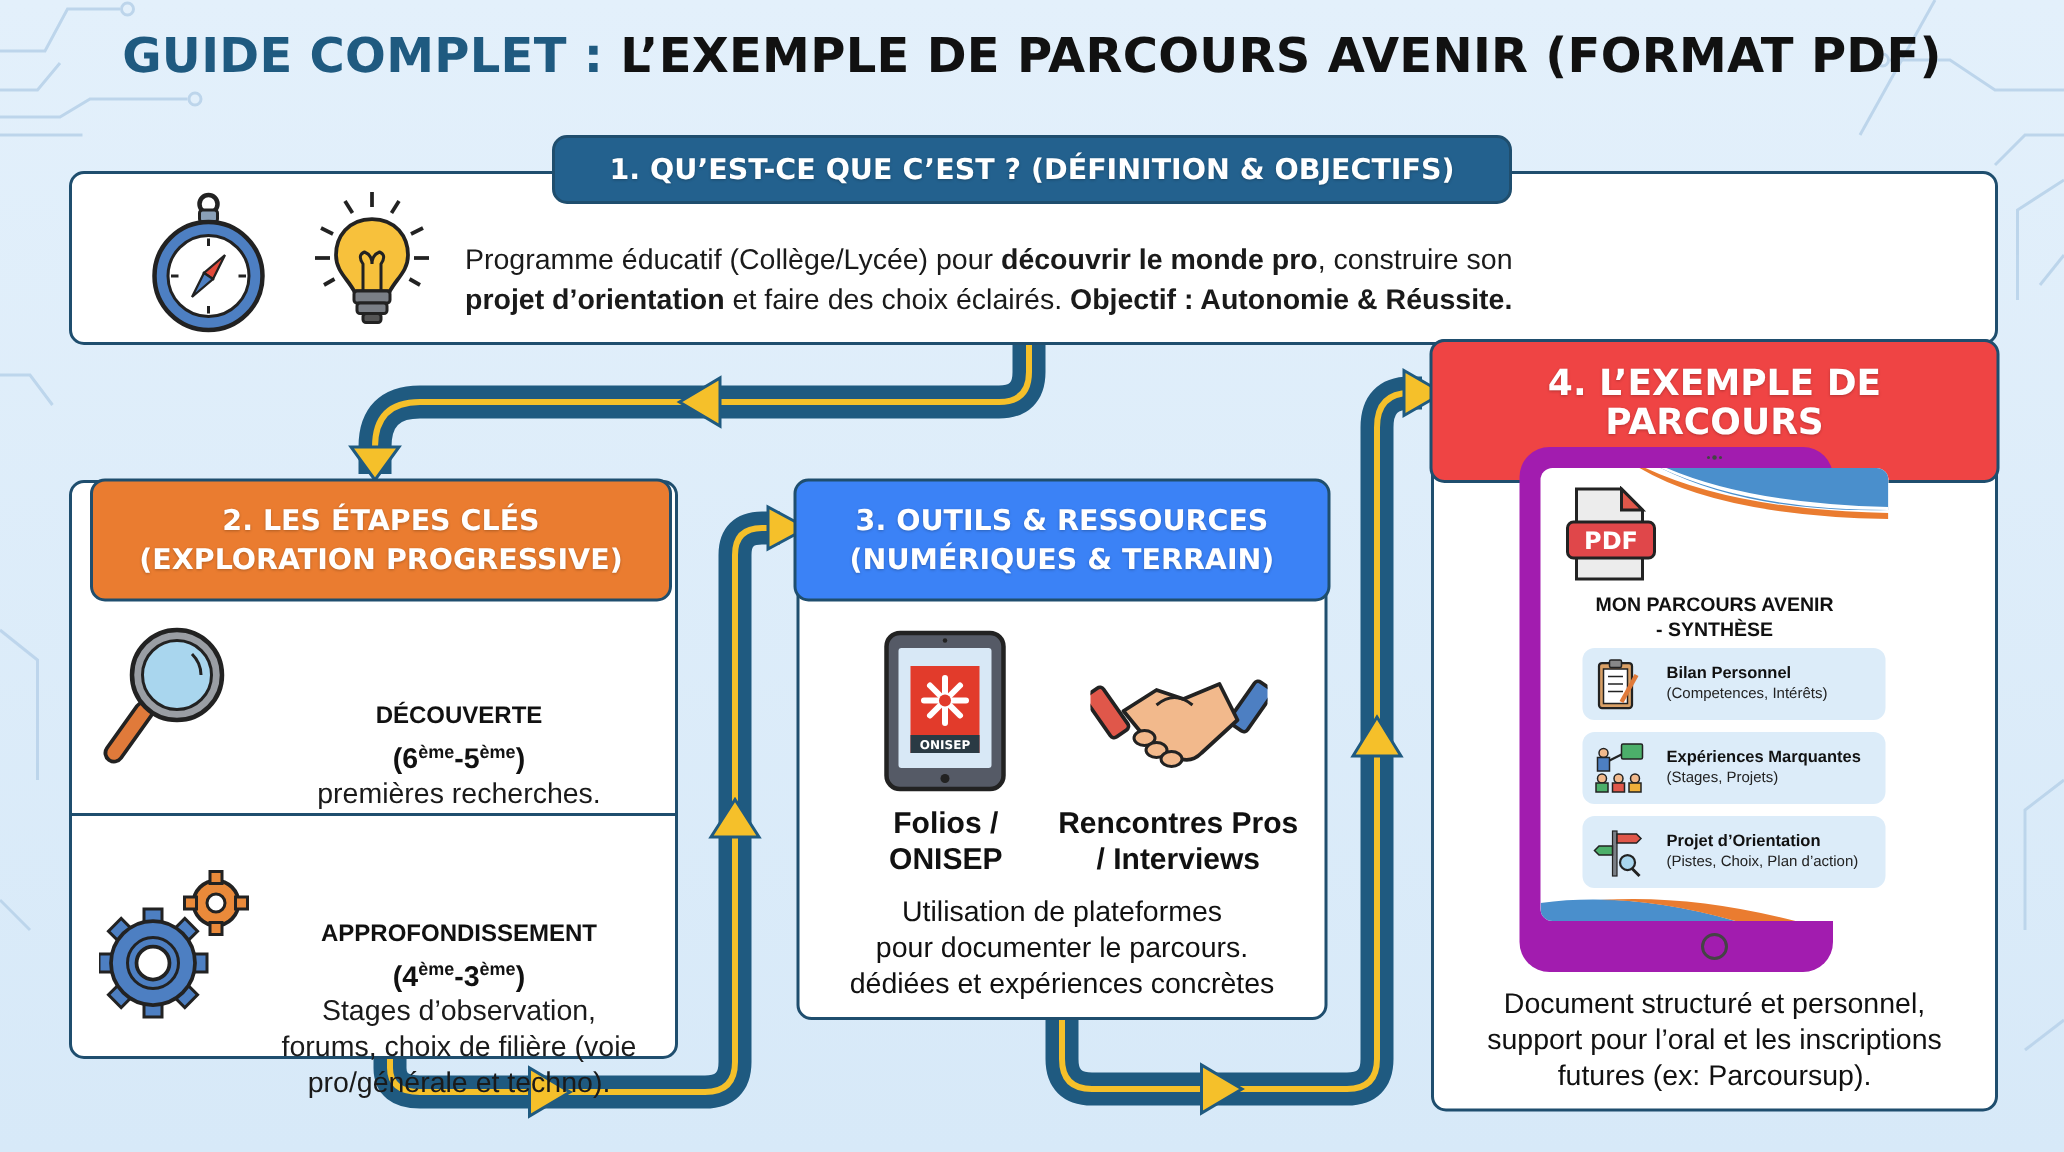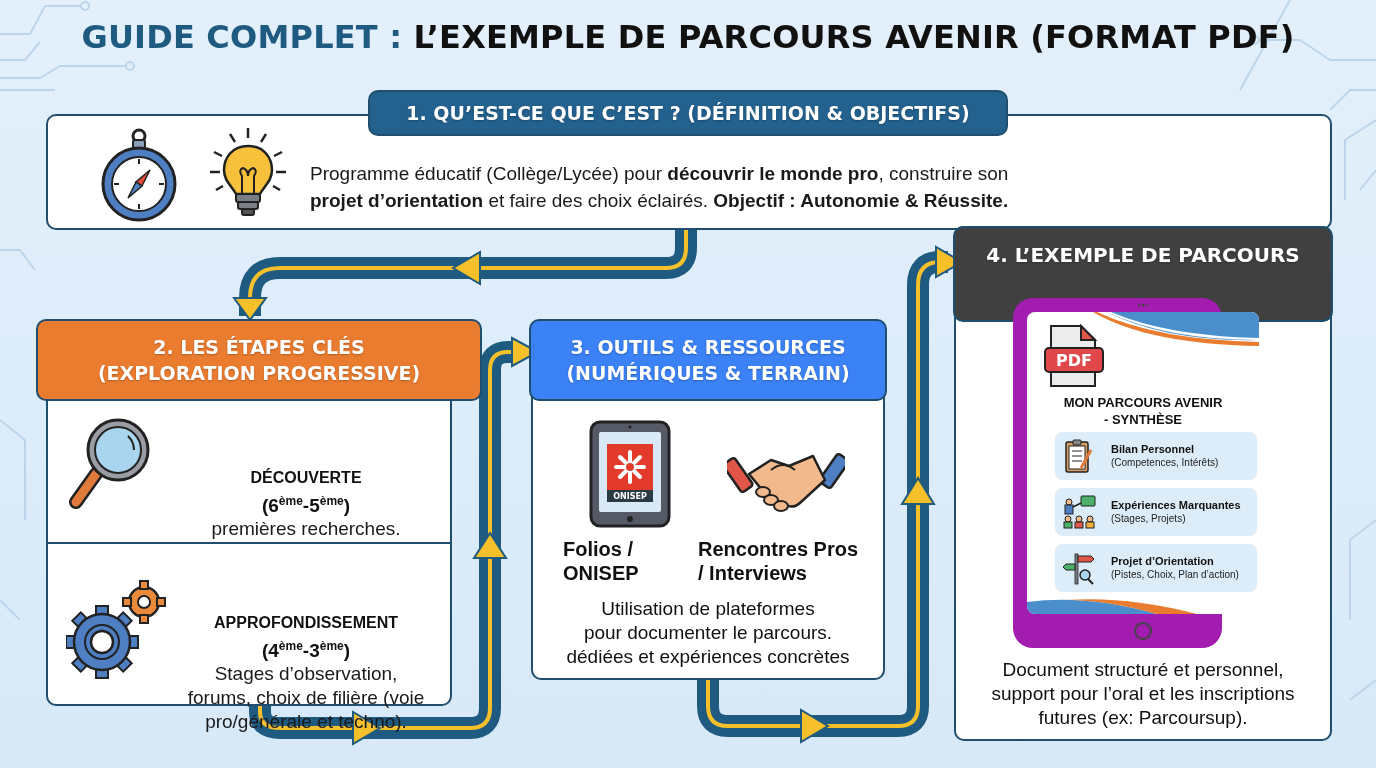--- a/index.html
+++ b/index.html
@@ -29,37 +29,37 @@
     display: flex; flex-direction: column; align-items: center; justify-content: center;
   }
   
   #c1 { left: 46px; top: 114px; width: 1286px; height: 116px; }
   #h1 { left: 368px; top: 90px; width: 640px; height: 46px; background: #23618e; font-size: 19px; }
   #c1 .text { position: absolute; left: 262px; top: 44px; font-size: 19px; line-height: 27px; color: #1a1a1a; }
   #c1 .text b { font-weight: bold; }
 
   
   #c2 { left: 46px; top: 320px; width: 406px; height: 386px; }
-  #h2 { left: 36px; top: 319px; width: 446px; height: 82px; background: #ea7c30; font-size: 19px; line-height: 26px; }
+  #h2 { left: 60px; top: 319px; width: 388px; height: 82px; background: #ea7c30; font-size: 19px; line-height: 26px; }
   #c2 .divider { position: absolute; left: 0; top: 220px; width: 100%; height: 2px; background: #1f4e6e; }
   .step { position: absolute; text-align: center; }
   .step .st { font-weight: bold; font-size: 16px; line-height: 24px; margin-top: 44px; }
   .step .yr { font-weight: bold; font-size: 19px; line-height: 22px; }
   .step .yr sup { font-size: 12px; }
   .step .desc { font-size: 19px; line-height: 24px; color: #1a1a1a; }
 
   
   #c3 { left: 531px; top: 320px; width: 354px; height: 360px; }
   #h3 { left: 529px; top: 319px; width: 358px; height: 82px; background: #3b82f6; font-size: 19px; line-height: 26px; }
-  .tool-label { position: absolute; text-align: left; font-weight: bold; font-size: 20px; line-height: 24px; }
+  .tool-label { position: absolute; text-align: center; font-weight: bold; font-size: 20px; line-height: 24px; }
   #c3 .desc { position: absolute; left: 0; top: 275px; width: 100%; text-align: center; font-size: 19px; line-height: 24px; }
 
   
   #c4 { left: 954px; top: 226px; width: 378px; height: 515px; }
-  #h4 { left: 953px; top: 226px; width: 380px; height: 96px; background: #404040; font-size: 20px; line-height: 26px; }
+  #h4 { left: 953px; top: 226px; width: 380px; height: 96px; background: #ef4444; font-size: 24px; line-height: 26px; }
   #c4 .desc { position: absolute; left: 0; top: 430px; width: 100%; text-align: center; font-size: 19px; line-height: 24px; }
 
   .tablet {
     position: absolute; left: 1013px; top: 298px; width: 209px; height: 350px;
     background: #a21caf; border-radius: 20px;
   }
   .tablet .screen {
     position: absolute; left: 14px; top: 14px; width: 232px; height: 302px;
     background: #fff; border-radius: 8px; overflow: hidden;
   }

